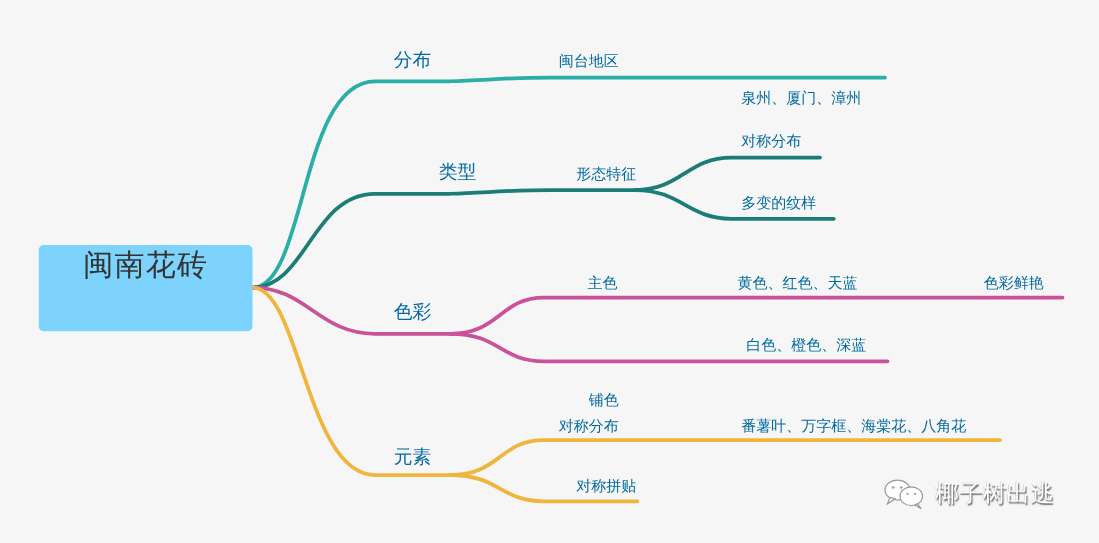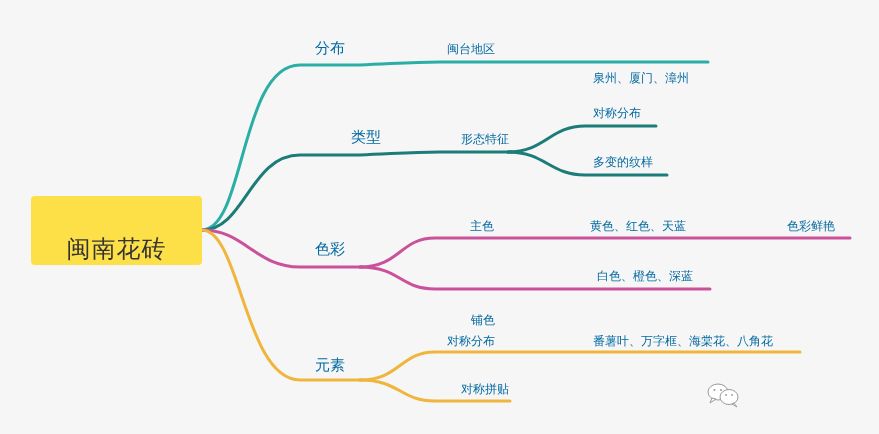--- a/index.html
+++ b/index.html
@@ -20,24 +20,24 @@
       left: 0; top: 0;
       width: 879px;
       height: 434px;
     }
     .root-node {
       position: absolute;
       left: 31px;
       top: 196px;
       width: 171px;
       height: 69px;
-      background: #fde047;
+      background: #7dd3fc;
       border-radius: 4px;
       display: flex;
-      align-items: flex-end;
+      align-items: flex-start;
       justify-content: center;
       font-size: 24px;
       color: #333;
       letter-spacing: 1px;
     }
     .label {
       position: absolute;
       white-space: nowrap;
       color: #0369a1;
       line-height: 1;
@@ -119,13 +119,14 @@
       <ellipse cx="23" cy="15" rx="9" ry="7.5"></ellipse>
       <path d="M28,21 L31,25 L26,22 Z"></path>
     </g>
     <g fill="#9a9a9a">
       <circle cx="8.5" cy="8" r="1"></circle>
       <circle cx="15" cy="8" r="1"></circle>
       <circle cx="20" cy="13" r="0.9"></circle>
       <circle cx="26" cy="13" r="0.9"></circle>
     </g>
   </svg>
+  <span>椰子树出逃</span>
 </div>
 
 </body></html>

